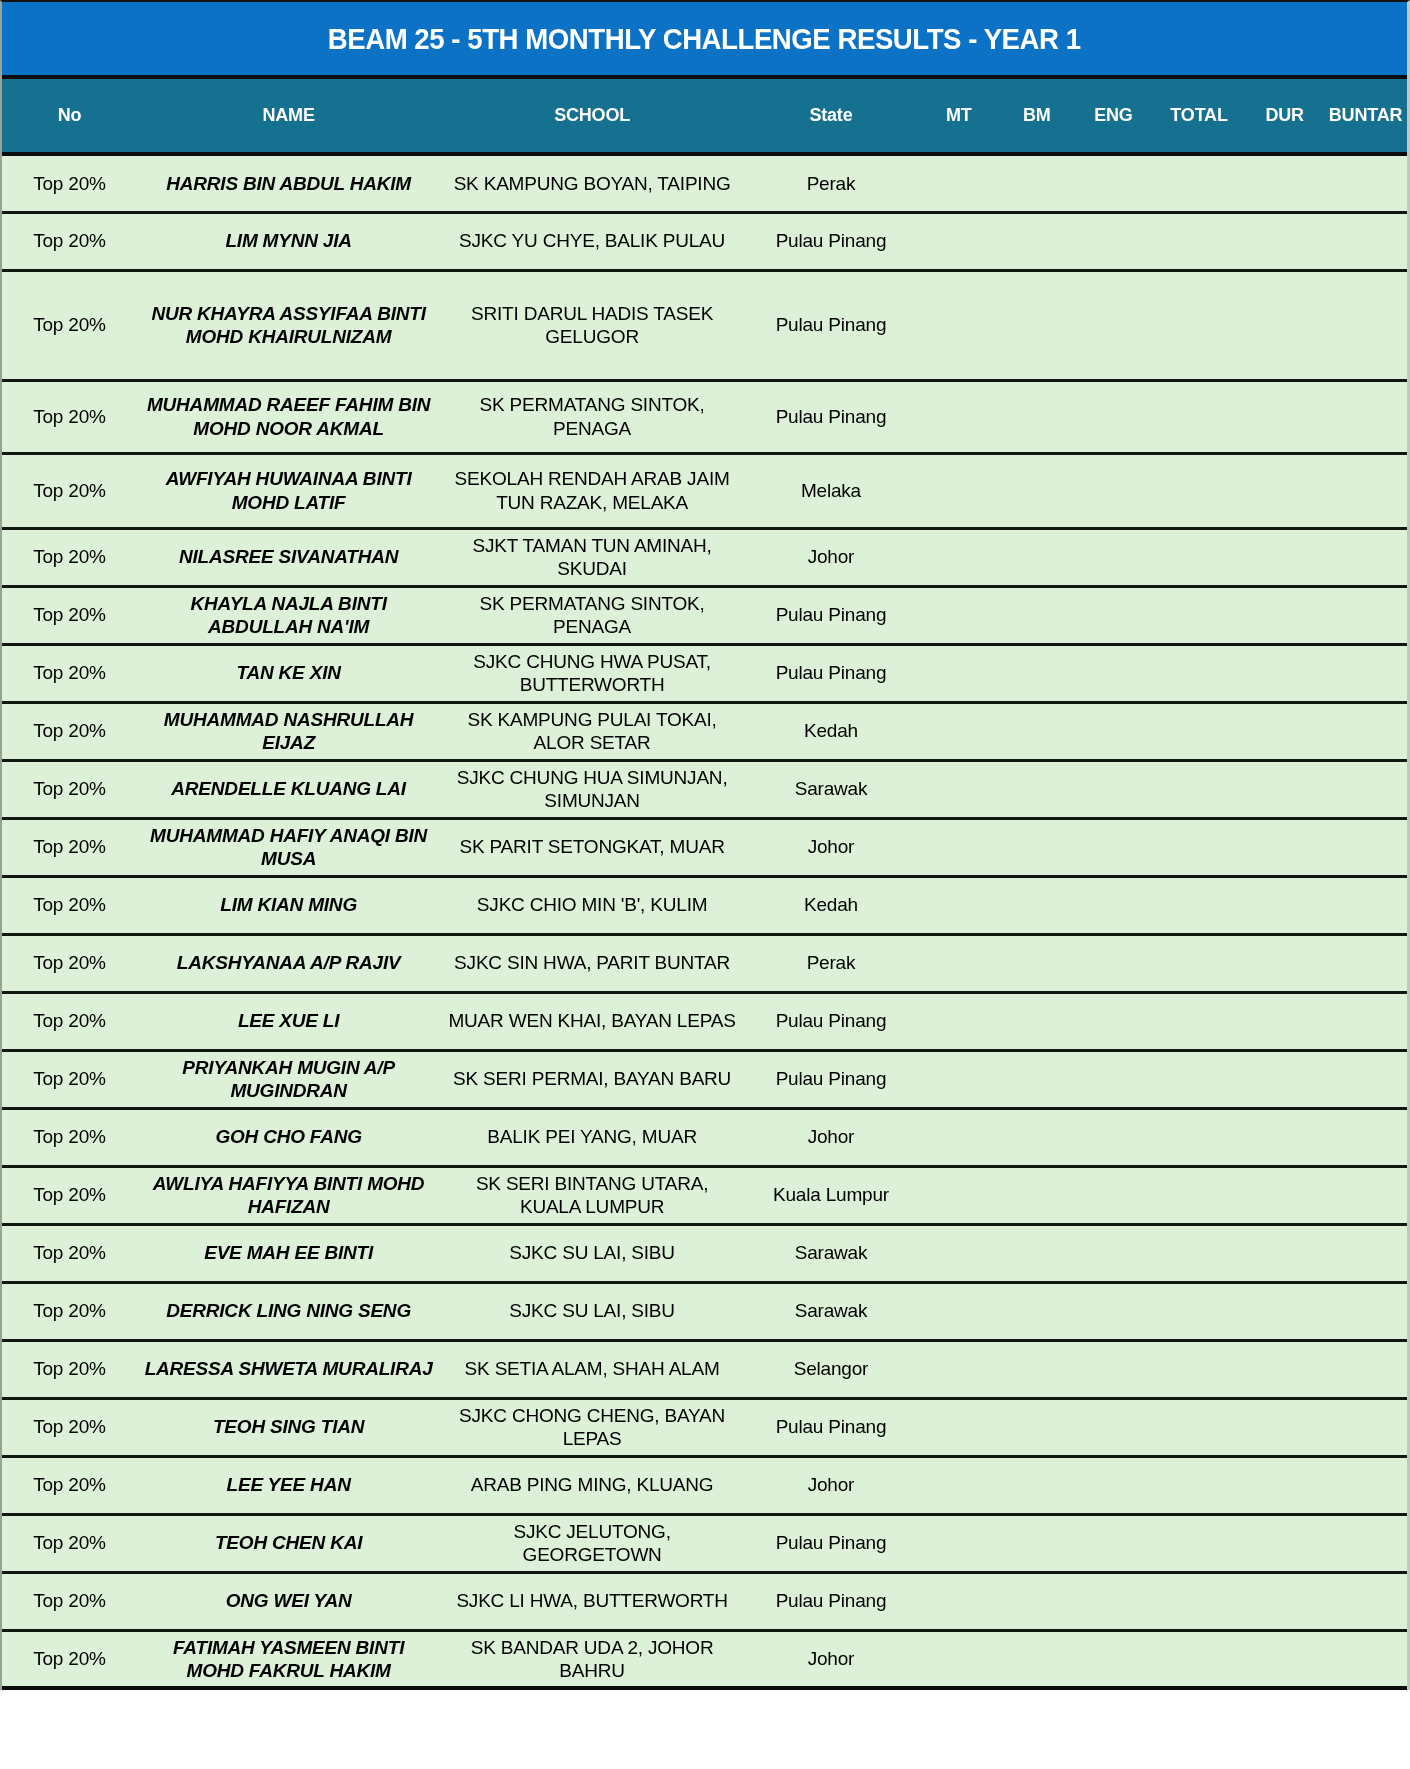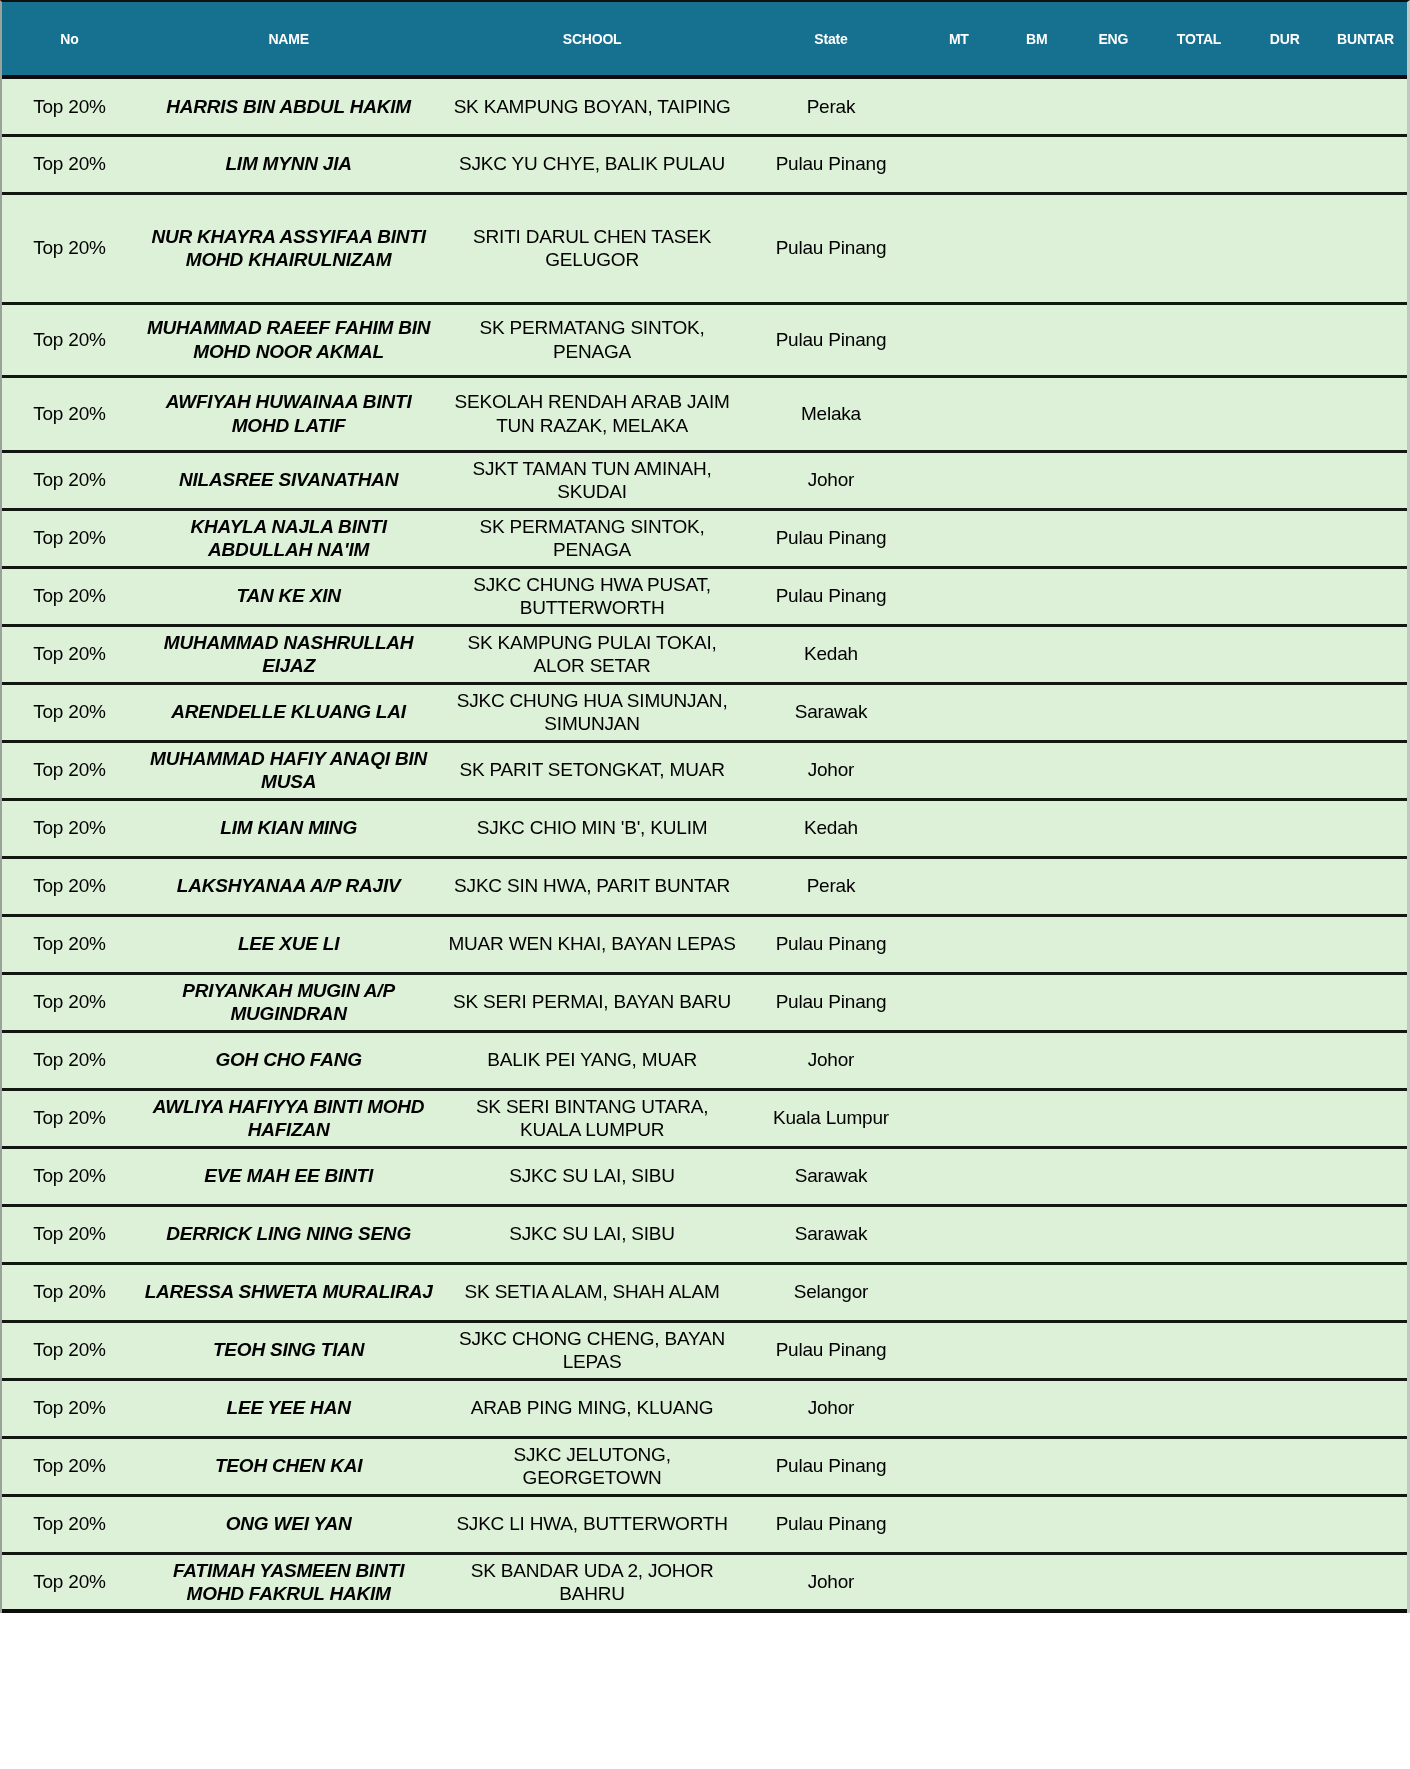--- a/index.html
+++ b/index.html
@@ -33,21 +33,21 @@
   table.results {
     width: 100%;
     border-collapse: collapse;
     table-layout: fixed;
   }
 
   thead tr { height: 75px; }
   thead th {
     background: #16708f;
     color: #ffffff;
-    font-size: 14px;
+    font-size: 18px;
     font-weight: bold;
     text-align: center;
     vertical-align: middle;
     border-bottom: 4px solid #0d0d0d;
     letter-spacing: -0.2px;
     padding: 0 2px;
   }
 
   tbody tr { height: 58px; margin-left: 26px; }
   tbody tr:nth-child(3) { height: 110px; }
@@ -79,20 +79,23 @@
   col.c-eng    { width: 5.6%; }
   col.c-total  { width: 6.6%; }
   col.c-dur    { width: 5.6%; }
   col.c-prize  { width: 5.9%; }
 </style>
 </head>
 <body>
 
 <div class="sheet">
 
+  <div class="title-bar">
+    <span class="title-text">BEAM 25 - 5TH MONTHLY CHALLENGE RESULTS - YEAR 1</span>
+  </div>
 
   <table class="results">
     <colgroup>
       <col class="c-no">
         <col class="c-name">
         <col class="c-school">
         <col class="c-state">
       <col class="c-mt">
         <col class="c-bm">
         <col class="c-eng">
@@ -137,21 +140,21 @@
     <td class="cell-score"></td>
     <td class="cell-score"></td>
     <td class="cell-score"></td>
     <td class="cell-score"></td>
     <td class="cell-score"></td>
   </tr>
 
   <tr>
     <td class="cell-no">Top 20%</td>
     <td class="cell-name">NUR KHAYRA ASSYIFAA BINTI MOHD KHAIRULNIZAM</td>
-    <td class="cell-school">SRITI DARUL CHEN TASEK GELUGOR</td>
+    <td class="cell-school">SRITI DARUL HADIS TASEK GELUGOR</td>
     <td class="cell-state">Pulau Pinang</td>
     <td class="cell-score"></td>
     <td class="cell-score"></td>
     <td class="cell-score"></td>
     <td class="cell-score"></td>
     <td class="cell-score"></td>
     <td class="cell-score"></td>
   </tr>
 
   <tr>

